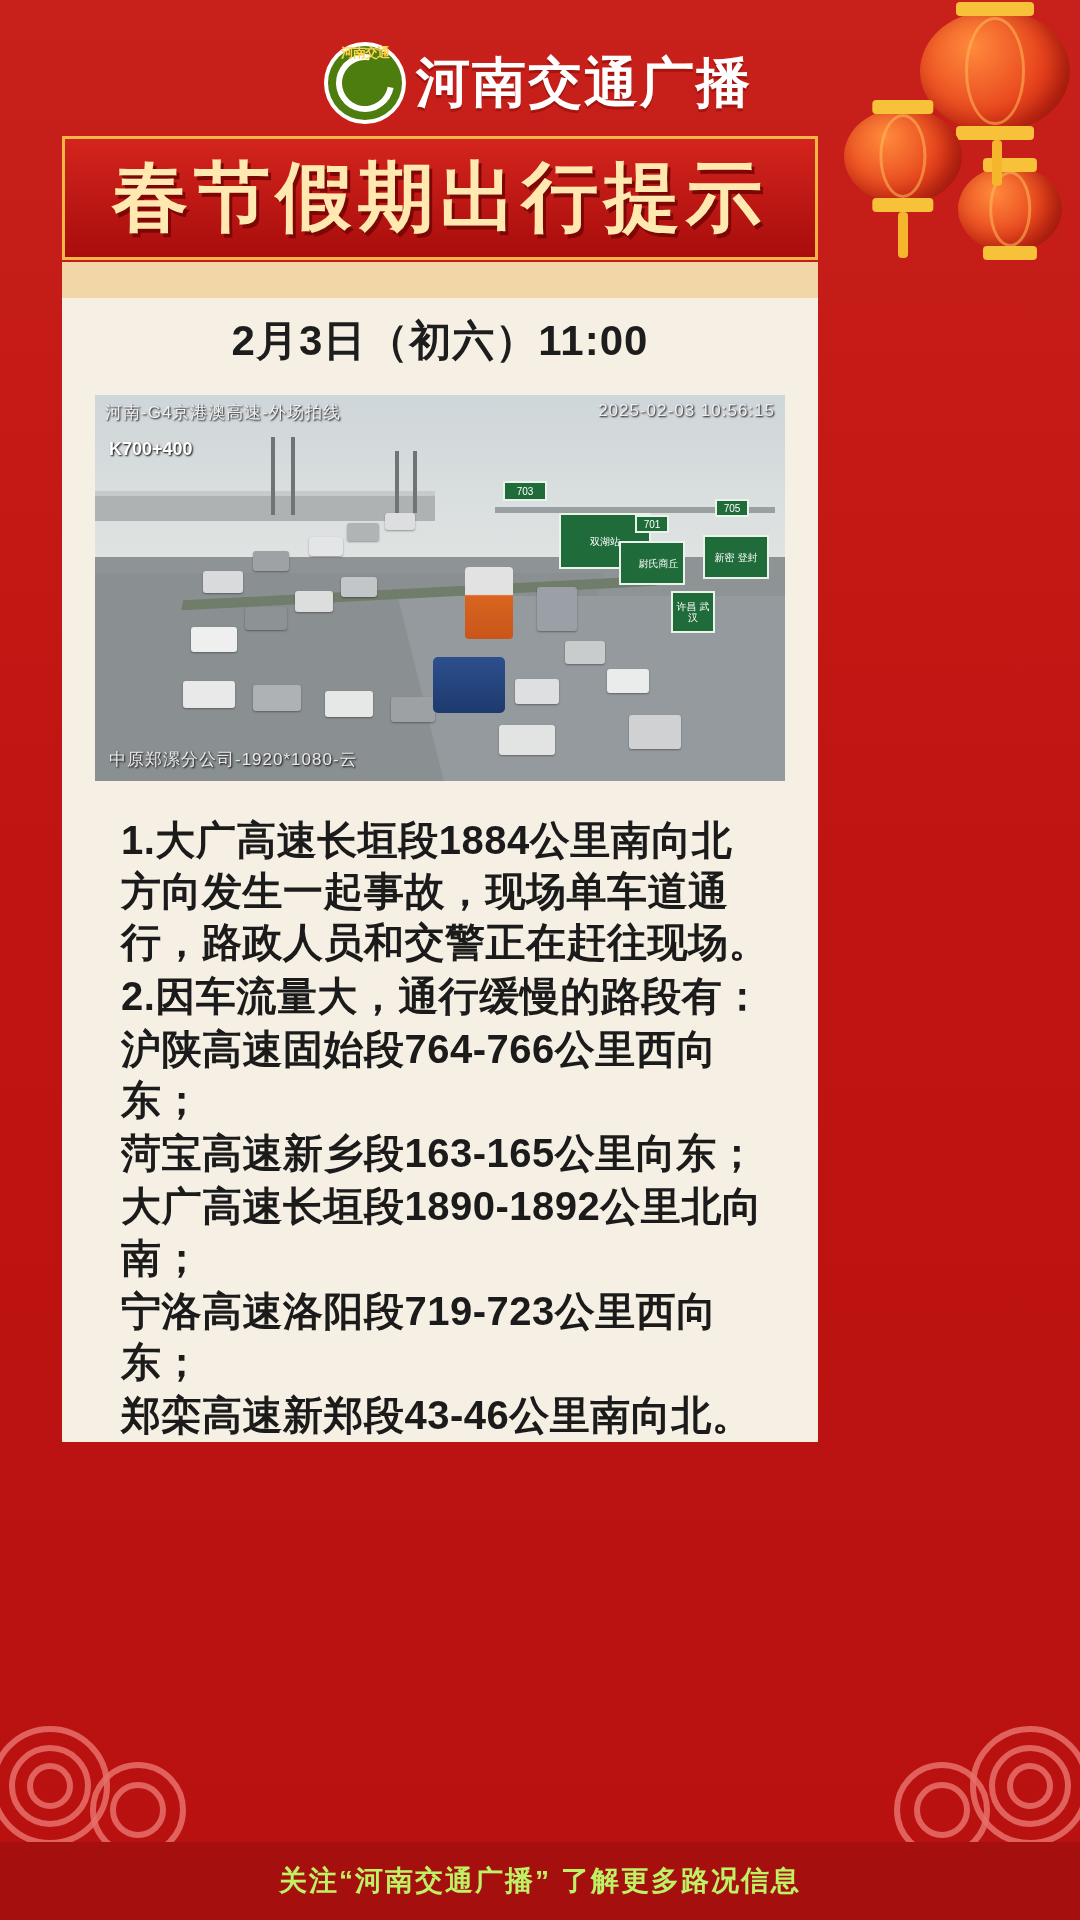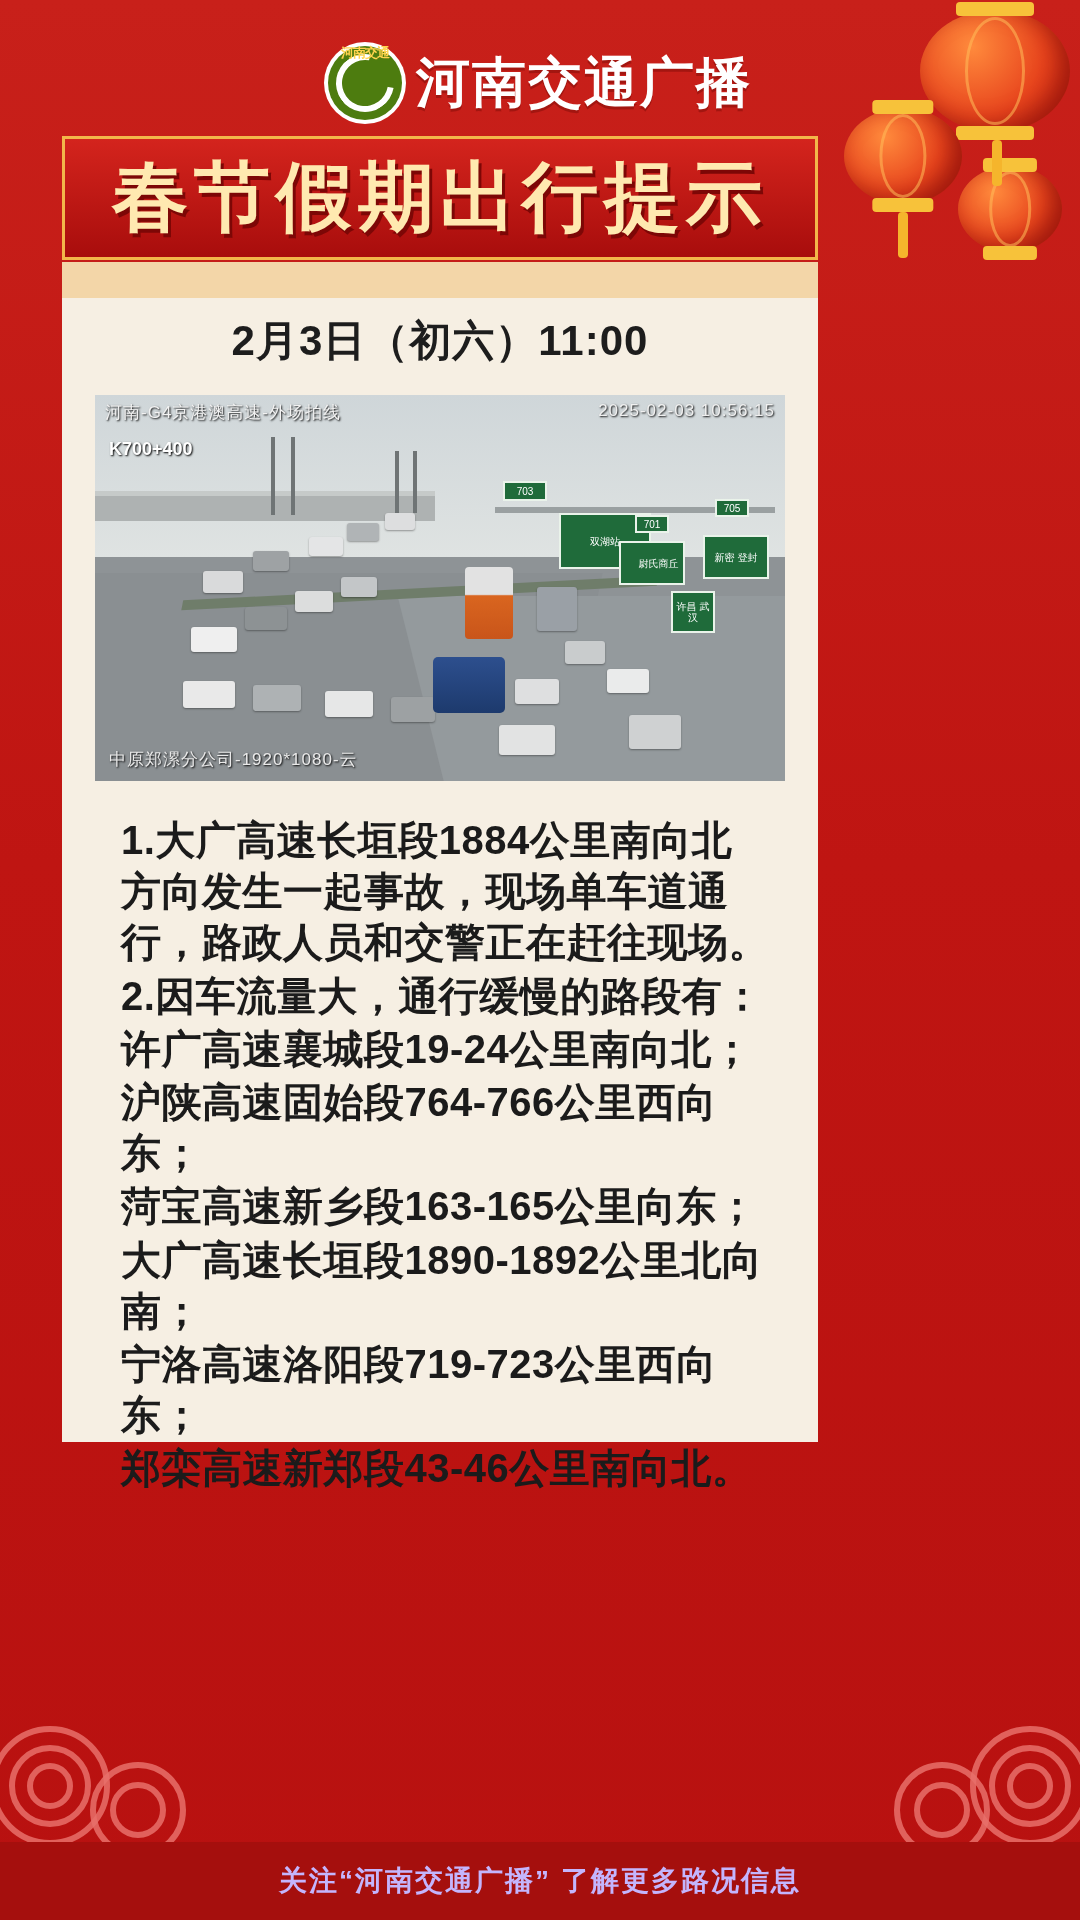--- a/index.html
+++ b/index.html
@@ -186,21 +186,21 @@
   }
 
   
   .bottom-bar {
     position: absolute; bottom: 0; left: 0; width: 100%; height: 78px;
     background: #a50f0d;
     display: flex; align-items: center; justify-content: center;
     z-index: 6;
   }
   .bottom-bar span {
-    color: #c4b5fd; font-size: 28px; font-weight: bold; letter-spacing: 2px;
+    color: #bef264; font-size: 28px; font-weight: bold; letter-spacing: 2px;
   }
 </style>
 </head>
 <body>
 
 <div class="lantern-wrap">
   <div class="lantern l1">
       <div class="rib"></div>
     </div>
   <div class="lantern l2">
@@ -291,21 +291,20 @@
 
     <div class="photo-label-tl">河南-G4京港澳高速-外场拍线</div>
     <div class="photo-label-km">K700+400</div>
     <div class="photo-label-tr">2025-02-03 10:56:15</div>
     <div class="photo-label-bl">中原郑漯分公司-1920*1080-云</div>
   </div>
 
   <div class="body-text">
     <p>1.大广高速长垣段1884公里南向北方向发生一起事故，现场单车道通行，路政人员和交警正在赶往现场。</p>
     <p>2.因车流量大，通行缓慢的路段有：</p>
-    <p>许广高速襄城段19-24公里南向北；</p>
     <p>沪陕高速固始段764-766公里西向东；</p>
     <p>菏宝高速新乡段163-165公里向东；</p>
     <p>大广高速长垣段1890-1892公里北向南；</p>
     <p>宁洛高速洛阳段719-723公里西向东；</p>
     <p>郑栾高速新郑段43-46公里南向北。</p>
   </div>
 
 </div>
 
 <div class="bottom-bar">

